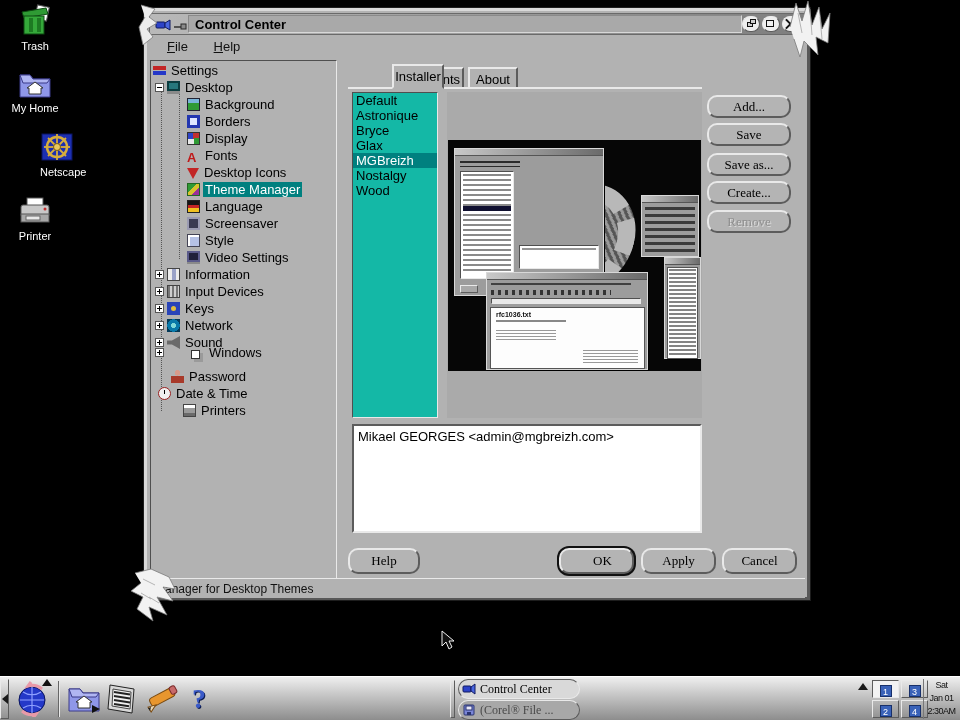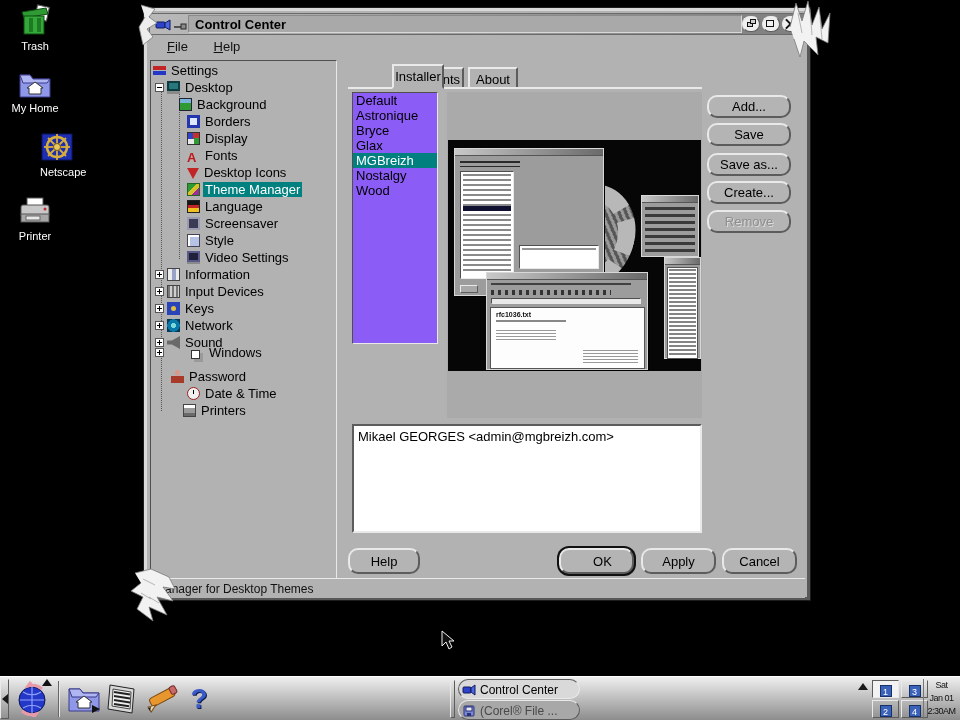--- a/index.html
+++ b/index.html
@@ -3,21 +3,21 @@
 <meta charset="utf-8">
 <style>
   html,body{margin:0;padding:0;}
   body{width:960px;height:720px;background:#000;font-family:"Liberation Sans",sans-serif;position:relative;overflow:hidden;
        -webkit-font-smoothing:none;}
   *{box-sizing:border-box;}
   .raised1{border:1px solid;border-color:#e9e9e9 #5c5c5c #5c5c5c #e9e9e9;}
   .sunken{border:2px solid;border-color:#5c5c5c #e9e9e9 #e9e9e9 #5c5c5c;}
   .sunken1{border:1px solid;border-color:#4f4f4f #e9e9e9 #e9e9e9 #4f4f4f;}
   .abs{position:absolute;}
-  button{font-family:Liberation Sans, sans-serif;border-radius:10px;}
+  button{font-family:Liberation Serif, serif;border-radius:10px;}
 
   
   .dicon{position:absolute;width:70px;text-align:center;color:#fff;font-size:11px;}
   .dicon .glyph{display:block;margin:0 auto 2px;}
   .dicon .dlabel{display:block;}
 
   
   .cc-window{position:absolute;left:144px;top:8px;width:666px;height:592px;background:#b2b2b2;
              border:3px solid;border-color:#d9d9d9 #585858 #585858 #d9d9d9;box-shadow:0 0 0 1px #1d1d1d;}
   .titlebar{position:absolute;left:2px;top:2px;right:2px;height:22px;
@@ -71,21 +71,21 @@
   .ic-password{background:radial-gradient(circle at 50% 22%,#d89a8a 0 22%,transparent 24%),linear-gradient(180deg,transparent 46%,#a83a2a 46%);}
   .ic-datetime{background:#f0f0f0;border:1px solid #982020;border-radius:50%;}
   .ic-datetime::before{content:"";display:block;width:1px;height:4px;background:#000;margin:2px auto 0;}
   .ic-printers{background:linear-gradient(180deg,#fff 0 30%,#9a9a9a 30% 75%,#6a6a6a 75%);border:1px solid #444;}
 
   
   .tab{position:absolute;font-size:13px;text-align:center;background:#b2b2b2;
        border:2px solid;border-color:#e9e9e9 #5c5c5c transparent #e9e9e9;padding-top:3px;}
   .tab.active{z-index:3;}
   .tabline{position:absolute;height:0;border-top:2px solid #e9e9e9;z-index:1;}
-  .themelist{position:absolute;left:205px;top:81px;width:86px;height:252px;background:#8b5cf6;font-size:13px;}
+  .themelist{position:absolute;left:205px;top:81px;width:86px;height:326px;background:#14b8a6;font-size:13px;}
   .litem{height:15px;line-height:15px;padding-left:3px;color:#000;white-space:nowrap;overflow:hidden;}
   .litem.sel{background:#00807f;color:#fff;}
   .preview-panel{position:absolute;left:300px;top:81px;width:255px;height:326px;background:#aaaaaa;}
   .btn{font-size:13px;color:#000;background:#b4b4b4;border:2px solid;border-color:#e9e9e9 #5c5c5c #5c5c5c #e9e9e9;
        text-align:center;padding:0;cursor:default;}
   .btn.disabled{color:#8f8f8f;text-shadow:1px 1px 0 #dcdcdc;}
   .btn.default{box-shadow:0 0 0 2px #111;padding-left:12px;}
   .sideb{left:560px;width:84px;height:23px;}
   .author-area{position:absolute;left:205px;top:413px;width:350px;height:109px;background:#fff;
                font-size:13px;color:#000;padding:3px 4px;}
@@ -208,38 +208,38 @@
     <span class="menu-item">File</span>
     <span class="menu-item">Help</span>
   </div>
 
   <div class="tree-panel sunken1">
     <div class="tspine" style="left:10px;top:24px;height:326px;"></div>
     <div class="tspine" style="left:28px;top:28px;height:170px;"></div>
 
     <div class="trow" style="left:2px;top:2px;"><span class="tic ic-settings"></span><span class="tlabel">Settings</span></div>
     <div class="trow" style="left:16px;top:19px;"><span class="texp" style="left:-12px;"></span><span class="tic ic-desktop"></span><span class="tlabel">Desktop</span></div>
-    <div class="trow" style="left:28px;top:36px;"><span class="tic ic-background"></span><span class="tlabel">Background</span></div>
+    <div class="trow" style="left:36px;top:36px;"><span class="tic ic-background"></span><span class="tlabel">Background</span></div>
     <div class="trow" style="left:36px;top:53px;"><span class="tic ic-borders"></span><span class="tlabel">Borders</span></div>
     <div class="trow" style="left:36px;top:70px;"><span class="tic ic-display"></span><span class="tlabel">Display</span></div>
     <div class="trow" style="left:36px;top:87px;"><span class="tic ic-fonts"></span><span class="tlabel">Fonts</span></div>
     <div class="trow" style="left:36px;top:104px;"><span class="tic ic-deskicons"></span><span class="tlabel">Desktop Icons</span></div>
     <div class="trow" style="left:36px;top:121px;"><span class="tic ic-theme"></span><span class="tlabel sel">Theme Manager</span></div>
     <div class="trow" style="left:36px;top:138px;"><span class="tic ic-language"></span><span class="tlabel">Language</span></div>
     <div class="trow" style="left:36px;top:155px;"><span class="tic ic-screensaver"></span><span class="tlabel">Screensaver</span></div>
     <div class="trow" style="left:36px;top:172px;"><span class="tic ic-style"></span><span class="tlabel">Style</span></div>
     <div class="trow" style="left:36px;top:189px;"><span class="tic ic-video"></span><span class="tlabel">Video Settings</span></div>
     <div class="trow" style="left:16px;top:206px;"><span class="texp plus" style="left:-12px;"></span><span class="tic ic-information"></span><span class="tlabel">Information</span></div>
     <div class="trow" style="left:16px;top:223px;"><span class="texp plus" style="left:-12px;"></span><span class="tic ic-input"></span><span class="tlabel">Input Devices</span></div>
     <div class="trow" style="left:16px;top:240px;"><span class="texp plus" style="left:-12px;"></span><span class="tic ic-keys"></span><span class="tlabel">Keys</span></div>
     <div class="trow" style="left:16px;top:257px;"><span class="texp plus" style="left:-12px;"></span><span class="tic ic-network"></span><span class="tlabel">Network</span></div>
     <div class="trow" style="left:16px;top:274px;"><span class="texp plus" style="left:-12px;"></span><span class="tic ic-sound"></span><span class="tlabel">Sound</span></div>
     <div class="trow" style="left:16px;top:284px;padding-left:24px;"><span class="texp plus" style="left:-12px;"></span><span class="tic ic-windows"></span><span class="tlabel">Windows</span></div>
     <div class="trow" style="left:20px;top:308px;"><span class="tic ic-password"></span><span class="tlabel">Password</span></div>
-    <div class="trow" style="left:36px;top:325px;text-align:center;"><span class="tic ic-datetime"></span><span class="tlabel">Date &amp; Time</span></div>
+    <div class="trow" style="left:7px;top:325px;text-align:center;"><span class="tic ic-datetime"></span><span class="tlabel">Date &amp; Time</span></div>
     <div class="trow" style="left:20px;top:342px;padding-left:12px;"><span class="tic ic-printers"></span><span class="tlabel">Printers</span></div>
   </div>
 
   <div class="tab active" style="left:201px;top:53px;width:52px;height:25px;margin-left:44px;">Installer</div>
   <div class="tab" style="left:257px;top:56px;width:60px;height:22px;">Contents</div>
   <div class="tab" style="left:321px;top:56px;width:50px;height:22px;">About</div>
   <div class="tabline" style="left:201px;top:76px;width:354px;"></div>
 
   <div class="themelist sunken1">
     <div class="litem">Default</div>

